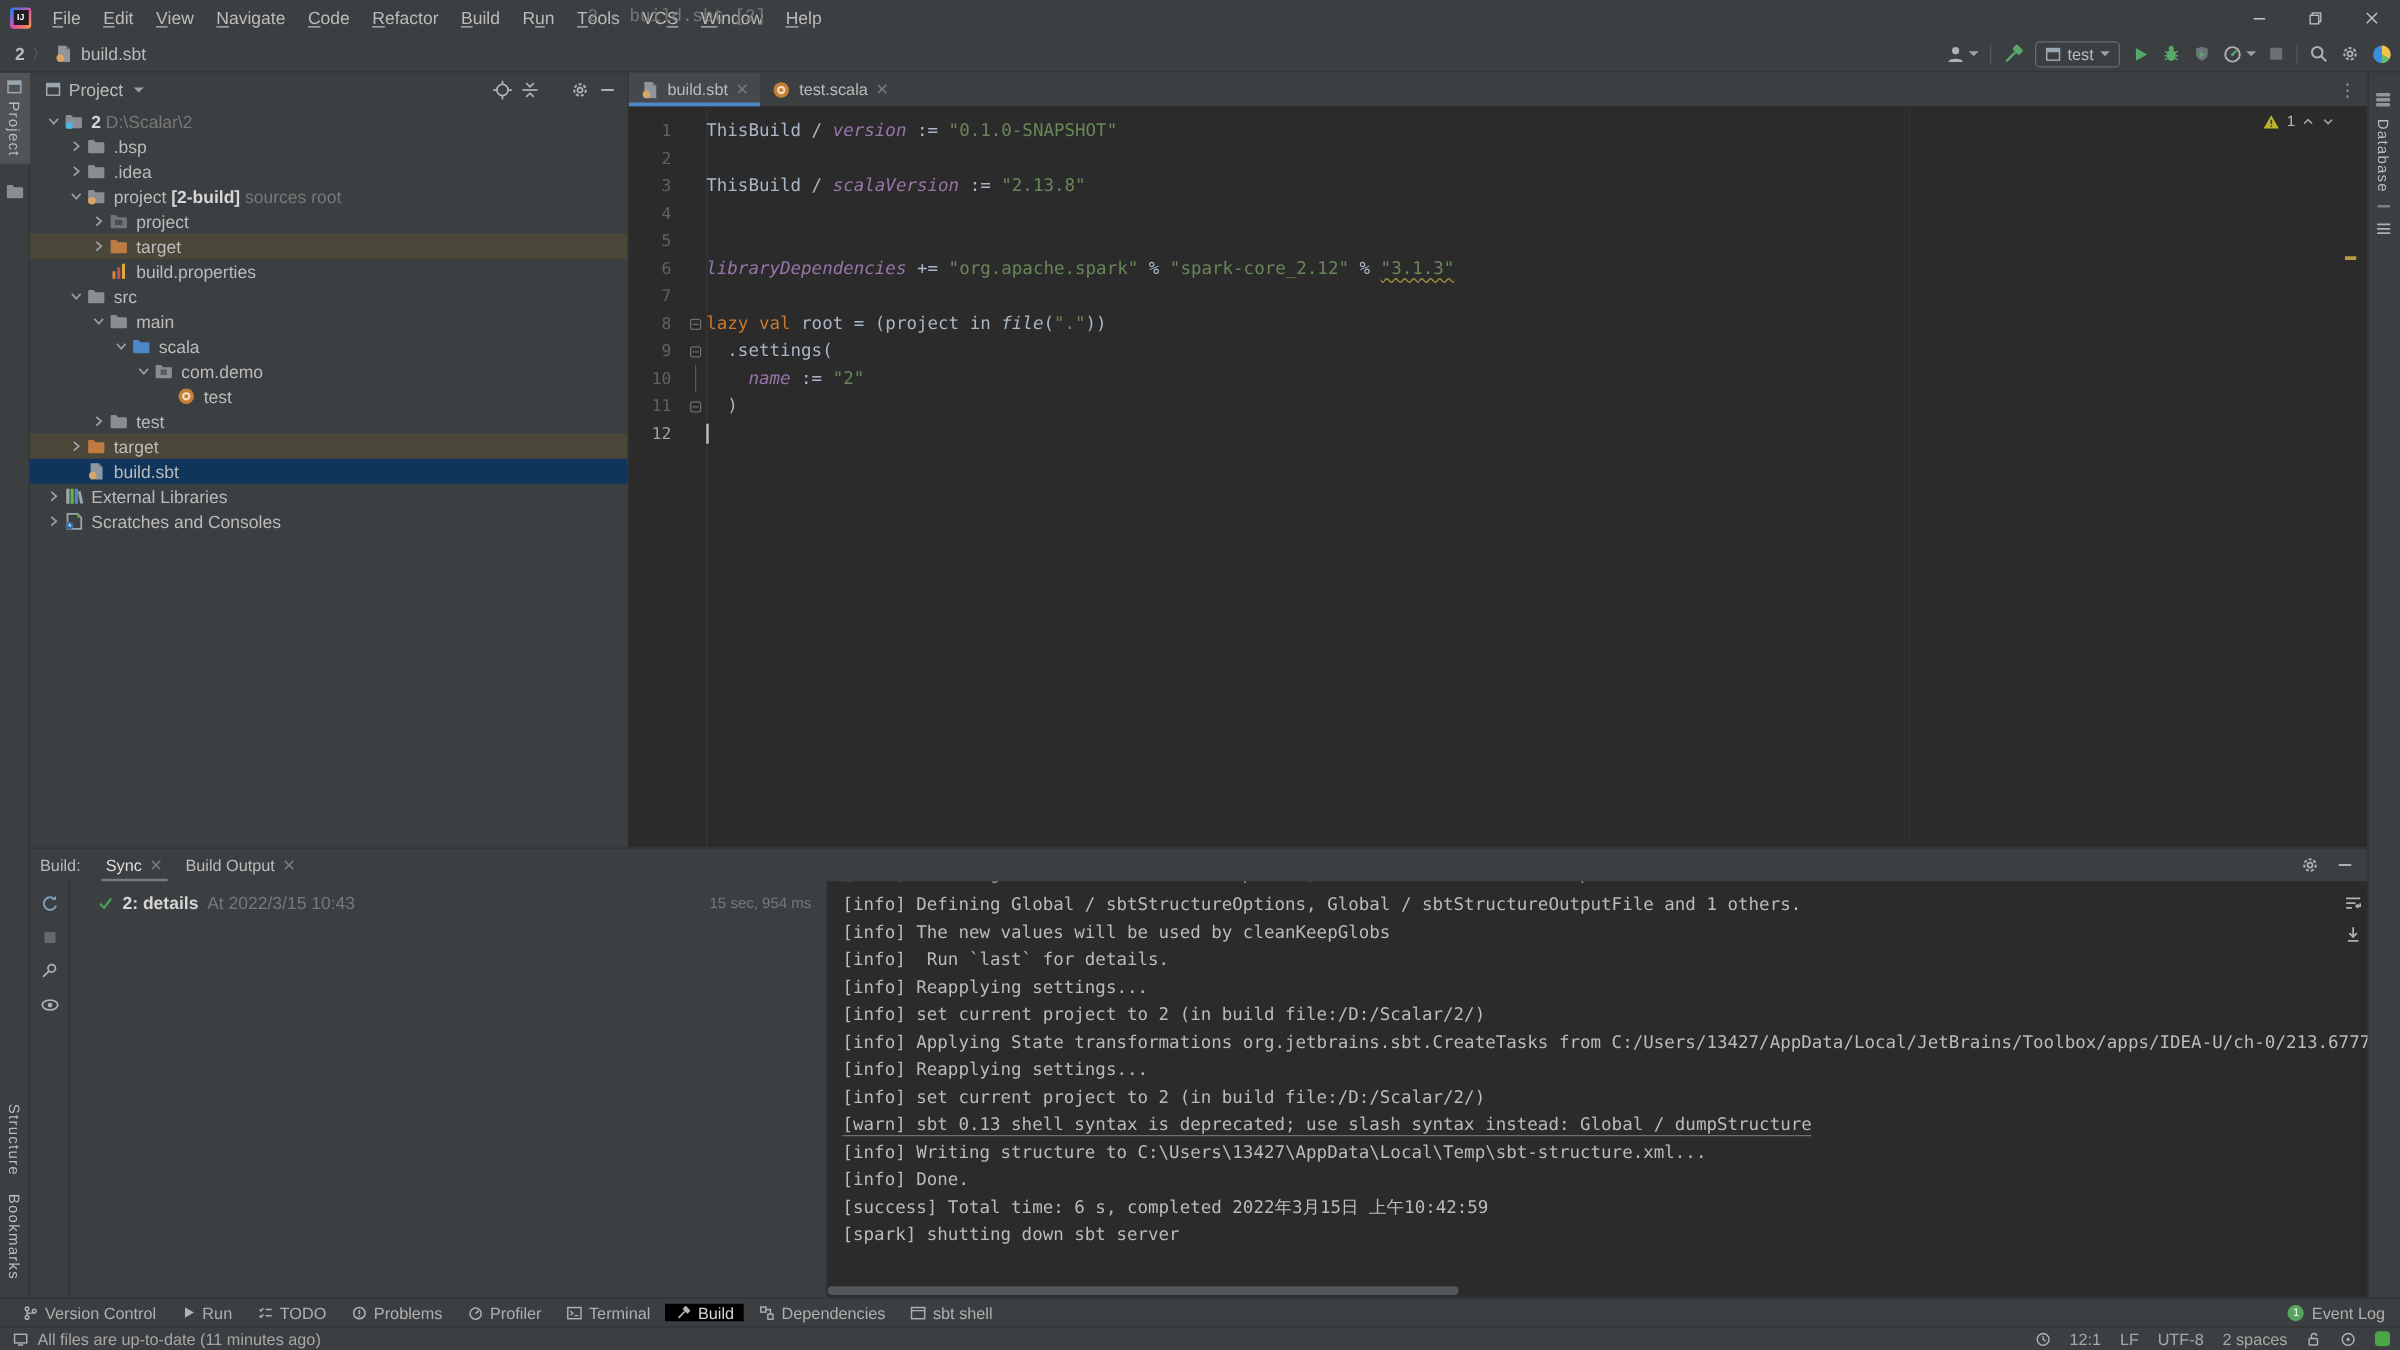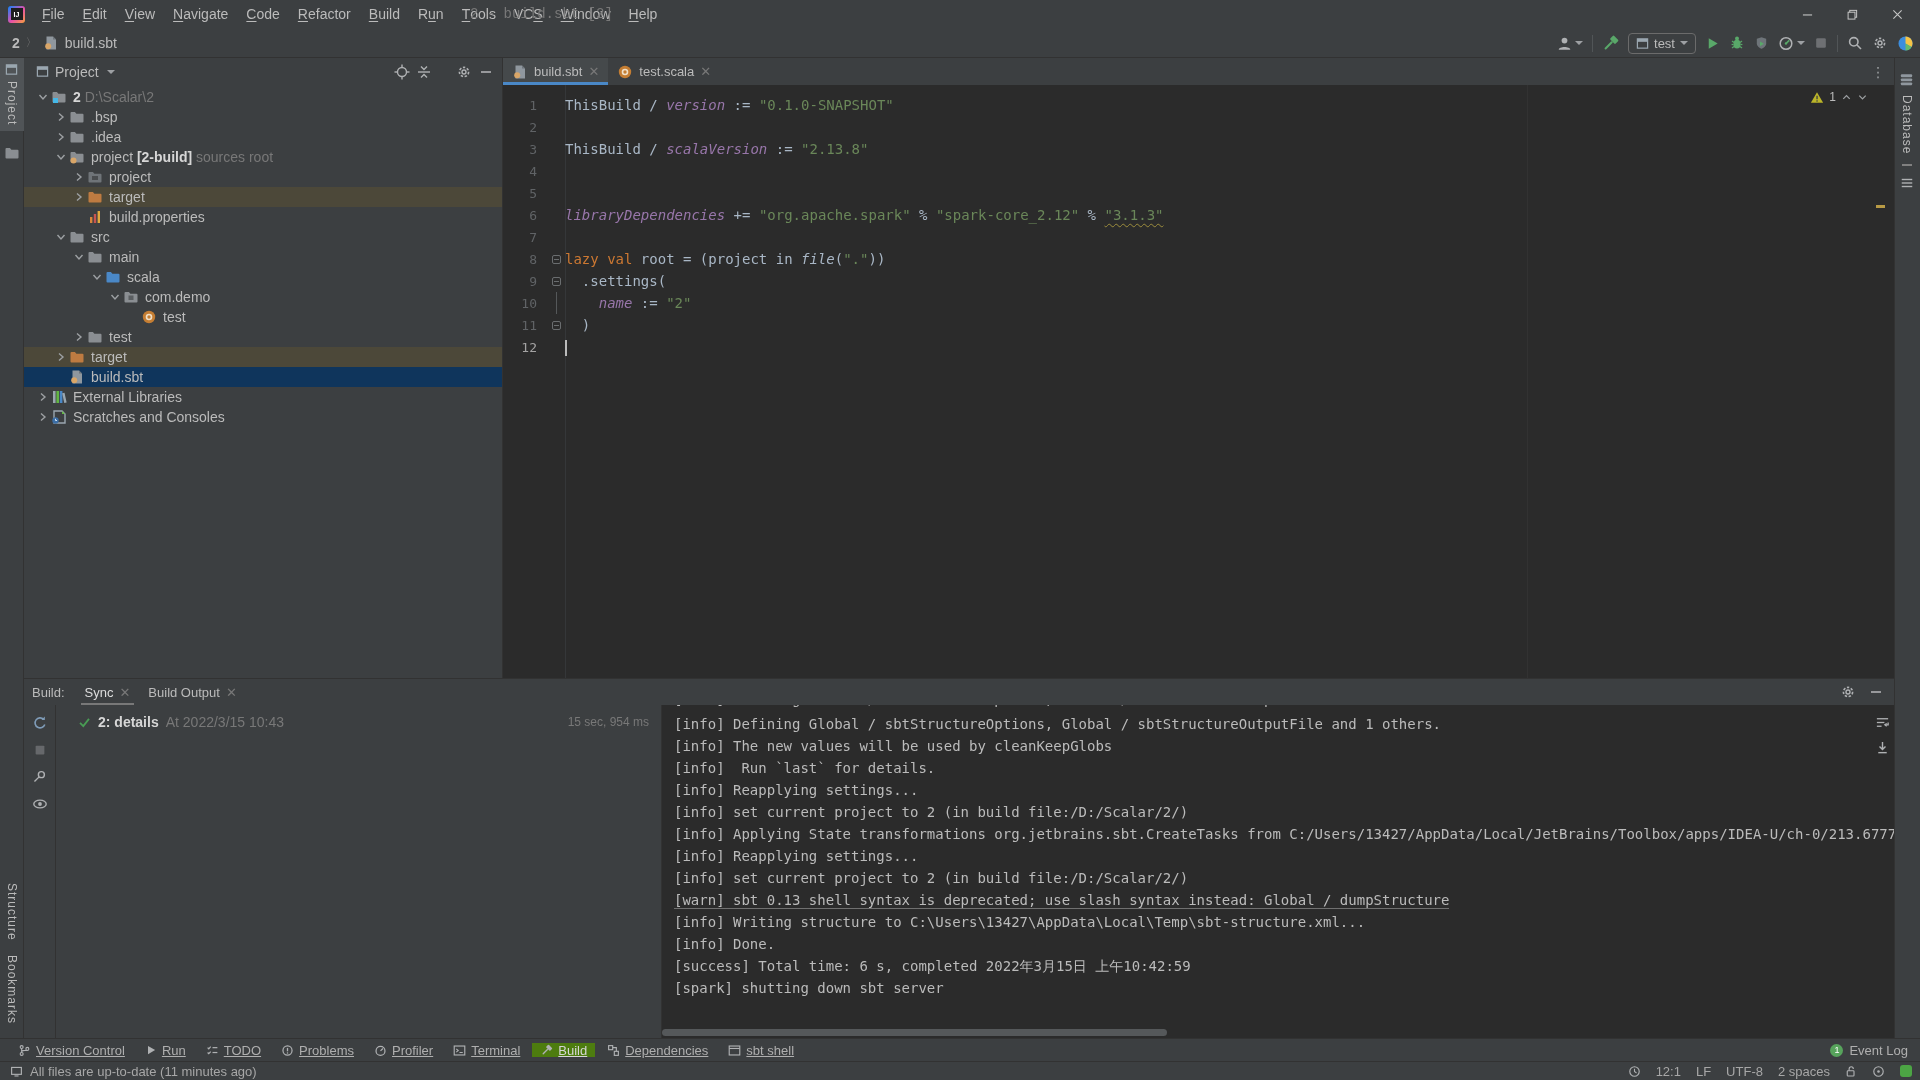--- a/index.html
+++ b/index.html
@@ -116,22 +116,22 @@
   .log-partial { height:8px; overflow:hidden; position:relative; }
   .log-partial span { position:absolute; top:-14px; left:12px; white-space:pre; }
   .log-line { height:22px; line-height:22px; padding-left:12px; white-space:pre; }
   .log-line span.u { border-bottom:1px solid #707070; }
   .console-icons { position:absolute; right:4px; top:10px; display:flex; flex-direction:column; gap:10px; }
   .h-scroll { position:absolute; left:0; bottom:2px; width:505px; height:7px; background:#55585A; border-radius:4px; }
 
   
   .bottom-toolbar { height:23px; flex:none; background:#3C3F41; border-top:1px solid #323232;
     display:flex; align-items:center; padding:0 10px; gap:4px; position:relative; }
-  .bt-item { height:14px; display:flex; align-items:center; gap:5px; font-size:13px; color:#AFAFAF; padding:0 8px;text-decoration:underline; }
-  .bt-item.active { background:#4d7c0f; color:#D6D6D6; }
+  .bt-item { height:14px; display:flex; align-items:center; gap:5px; font-size:13px; color:#AFAFAF; padding:0 8px; }
+  .bt-item.active { background:#000000; color:#D6D6D6; }
   .event-log { position:absolute; right:12px; display:flex; align-items:center; gap:6px; font-size:13px; color:#AFAFAF; }
   .green-dot { width:13px; height:13px; border-radius:50%; background:#57A45C; color:#fff; font-size:9px;
     display:flex; align-items:center; justify-content:center; }
   .statusbar { height:19px; flex:none; background:#3C3F41; border-top:1px solid #323232;
     display:flex; align-items:center; padding:0 10px; font-size:13px; color:#A7A7A7; position:relative; }
   .sb-left { display:flex; align-items:center; gap:7px; }
   .sb-right { position:absolute; right:8px; display:flex; align-items:center; gap:15px; }
   .green-square { width:12px; height:12px; border-radius:3px; background:#4CA544; }
   svg { display:block; }
 </style>

